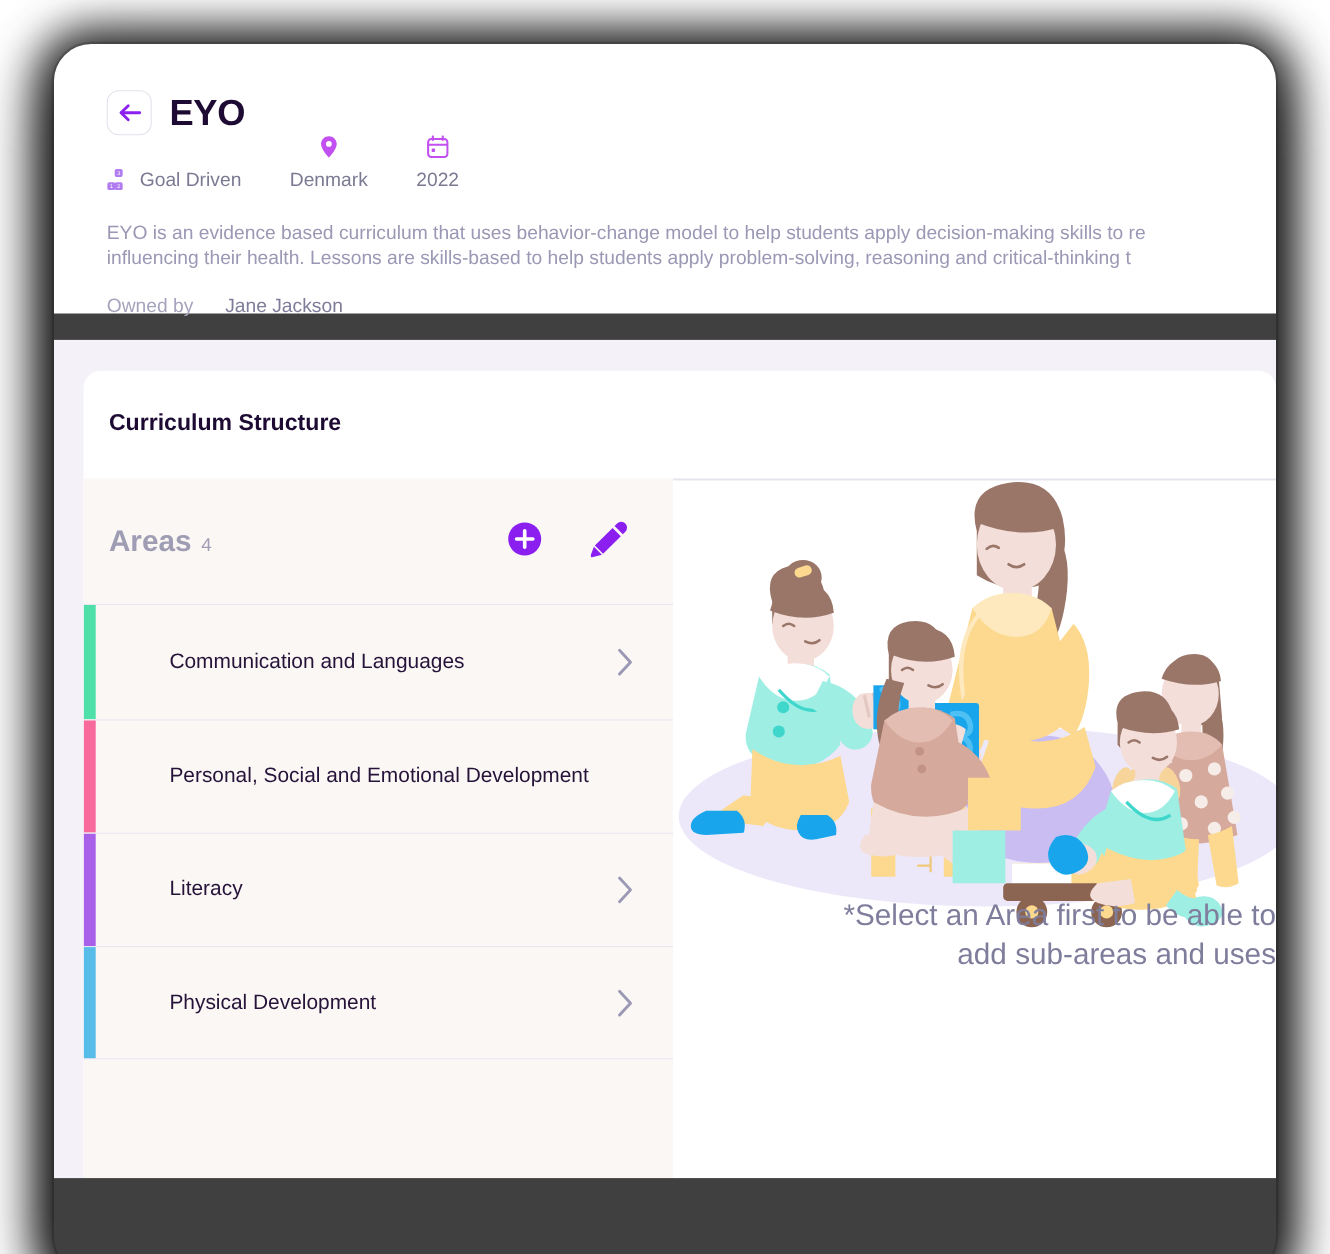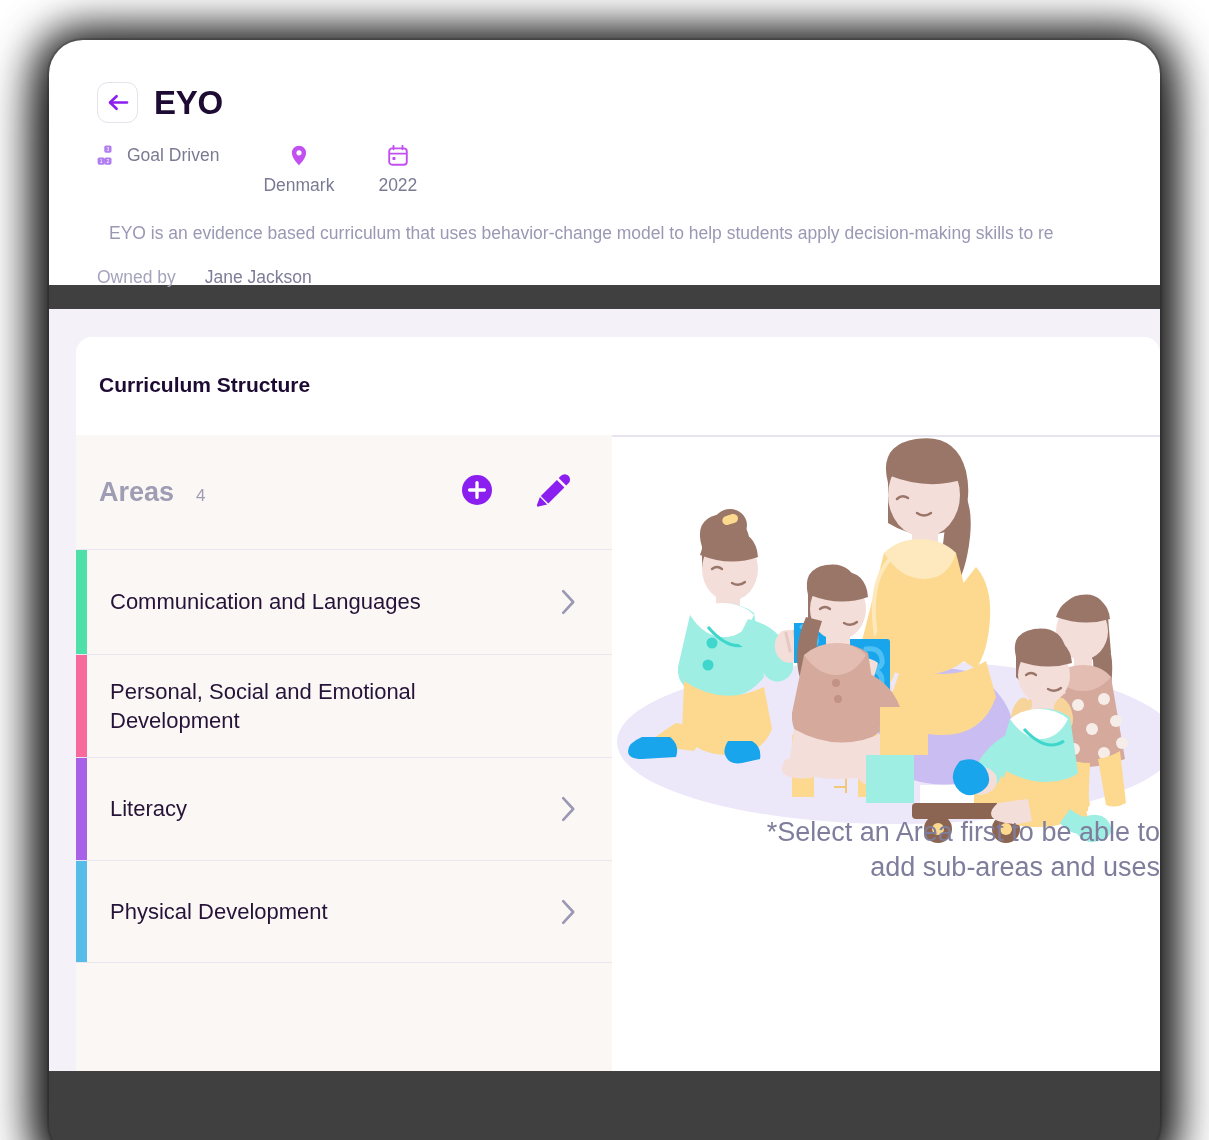--- a/index.html
+++ b/index.html
@@ -53,41 +53,39 @@
 
   #page-title {
     font-size: 33px;
     font-weight: bold;
     color: #1d0b33;
     letter-spacing: -0.3px;
   }
 
   #meta-row {
     display: flex;
-    align-items: flex-start;
+    align-items: flex-end;
     gap: 0;
-    margin-top: 22px;
   }
   .meta-item {
     display: flex;
     align-items: center;
     gap: 9px;
     font-size: 17.5px;
     color: #7b7a93;
   }
   .meta-item + .meta-item { margin-left: 44px; flex-direction: column; }
   .meta-icon { display: flex; align-items: center; justify-content: center; flex: none; }
 
   #description {
     margin-top: 26px;
     font-size: 17.5px;
     line-height: 1.32;
     color: #9a98b4;
     white-space: nowrap;
-    margin-left: 12px;
   }
   #description .desc-line { display: block; }
 
   #owner-line {
     margin-top: 22px;
     font-size: 17.5px;
     color: #a6a4bd;
   }
   #owner-line b { color: #7e7c99; font-weight: normal; margin-left: 24px; }
 
@@ -136,21 +134,21 @@
     background: #fbf7f4;
   }
 
   #areas-header {
     position: relative;
     height: 114px;
     display: flex;
     align-items: center;
     padding: 0 41px 0 23px;
   }
-  #areas-header-left { display: flex; align-items: baseline; gap: 22px; }
+  #areas-header-left { display: flex; align-items: baseline; gap: 9px; }
   #areas-label { font-size: 27px; font-weight: bold; color: #9f9db4; }
   #areas-count { font-size: 17px; color: #9f9db4; }
   #areas-actions {
     margin-left: auto;
     display: flex;
     align-items: center;
     gap: 44px;
   }
   .action-btn { cursor: pointer; display: flex; align-items: center; justify-content: center; }
 
@@ -165,24 +163,25 @@
     padding-left: 34px;
     padding-right: 36px;
   }
   .area-row:last-child { border-bottom: 1.5px solid #eae6f0; justify-content: center; }
   .area-row .bar {
     position: absolute;
     left: 0; top: 0; bottom: 0;
     width: 11px;
   }
   .area-name {
-    font-size: 22px;
+    font-size: 19px;
     color: #251339;
     line-height: 1.32;
     max-width: 400px;
+    margin-left: 44px;
   }
   .area-chevron { margin-left: auto; flex: none; display: flex; }
   .area-chevron.hidden { visibility: hidden; }
 
   
   #empty-panel {
     position: absolute;
     left: 536px; top: 100px;
     width: 548px;
     height: 634px;
@@ -260,20 +259,21 @@
             <rect x="4.4" y="12.0" width="3.1" height="3.1" rx="0.8" fill="#c24ff0"></rect>
           </svg>
         </span>
         <span>2022</span>
       </div>
 
     </div>
 
     <div id="description">
       <span class="desc-line">EYO is an evidence based curriculum that uses behavior-change model to help students apply decision-making skills to re</span>
+      <span class="desc-line">influencing their health. Lessons are skills-based to help students apply problem-solving, reasoning and critical-thinking t</span>
     </div>
 
     <div id="owner-line">
       <span>Owned by</span>
       <b>Jane Jackson</b>
     </div>
 
   </div>
 
   <div id="page-body">

